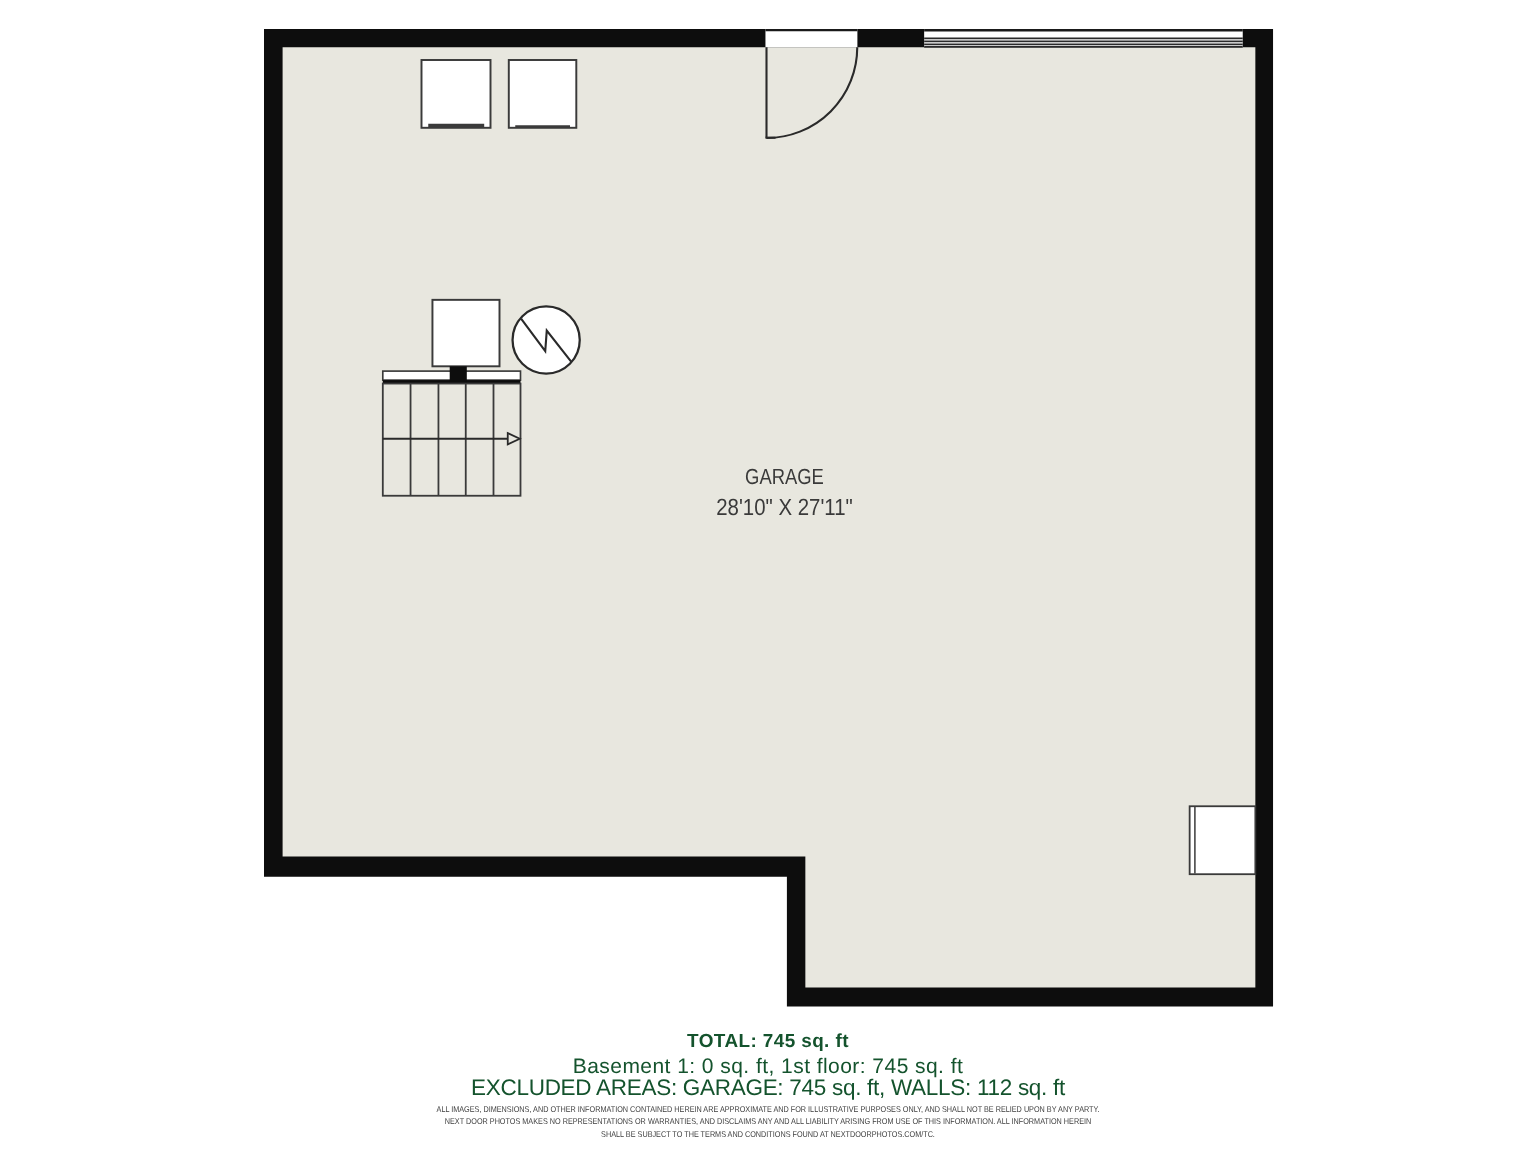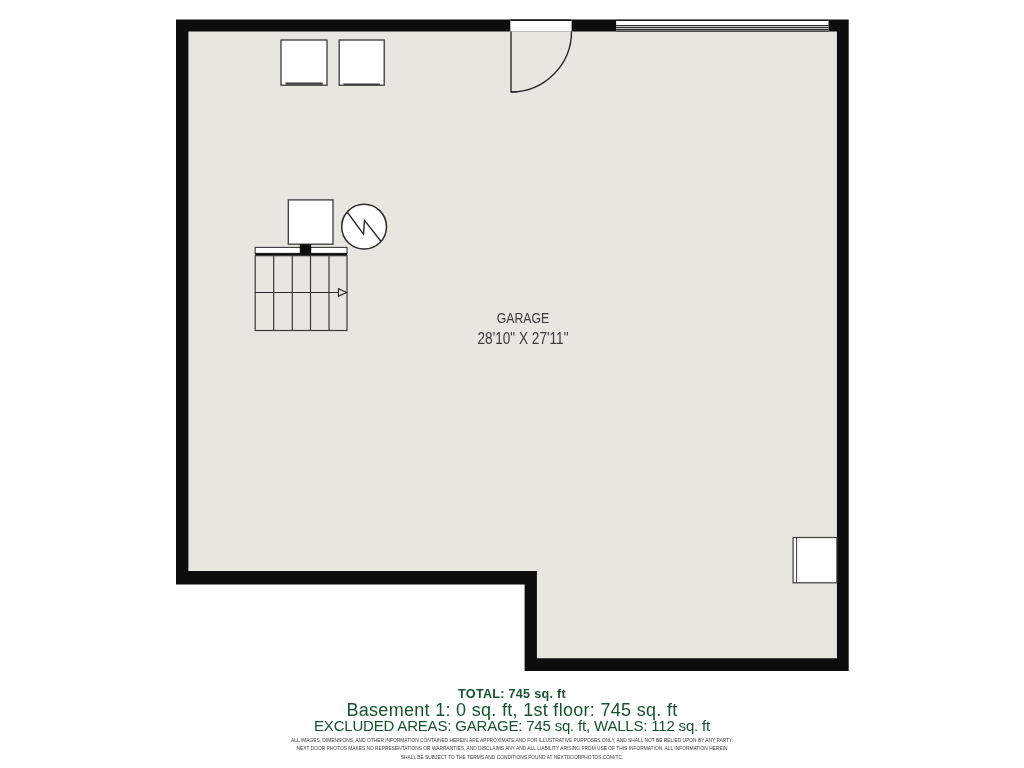--- a/index.html
+++ b/index.html
@@ -79,21 +79,21 @@
 
   <text x="523" y="322.5" font-size="14.6" fill="#3a3a3a" text-anchor="middle" textLength="52.5" lengthAdjust="spacingAndGlyphs">GARAGE</text>
 
   <text x="523" y="343.5" font-size="15.6" fill="#3a3a3a" text-anchor="middle" textLength="91" lengthAdjust="spacingAndGlyphs">28'10" X 27'11"</text>
 </svg>
 
 <div style="position:absolute;left:0;top:686px;width:1024px;text-align:center;color:#14532d;">
 
   <div style="font-size:12.6px;font-weight:bold;line-height:16px;letter-spacing:0.28px;">TOTAL: 745 sq. ft</div>
 
-  <div style="font-size:18px;line-height:16px;letter-spacing:0.3px;">Basement 1: 0 sq. ft, 1st floor: 745 sq. ft</div>
+  <div style="font-size:14px;line-height:16px;letter-spacing:0.3px;">Basement 1: 0 sq. ft, 1st floor: 745 sq. ft</div>
 
   <div style="font-size:15px;line-height:16px;letter-spacing:-0.19px;">EXCLUDED AREAS: GARAGE: 745 sq. ft, WALLS: 112 sq. ft</div>
 </div>
 
 <div style="position:absolute;left:0;top:736px;width:1024px;text-align:center;color:#3d3d3d;font-size:5.6px;line-height:8.4px;transform:scaleX(0.865);transform-origin:512px 0;">
   ALL IMAGES, DIMENSIONS, AND OTHER INFORMATION CONTAINED HEREIN ARE APPROXIMATE AND FOR ILLUSTRATIVE PURPOSES ONLY, AND SHALL NOT BE RELIED UPON BY ANY PARTY.<br>
   NEXT DOOR PHOTOS MAKES NO REPRESENTATIONS OR WARRANTIES, AND DISCLAIMS ANY AND ALL LIABILITY ARISING FROM USE OF THIS INFORMATION. ALL INFORMATION HEREIN<br>
   SHALL BE SUBJECT TO THE TERMS AND CONDITIONS FOUND AT NEXTDOORPHOTOS.COM/TC.
 </div>
 </div>

